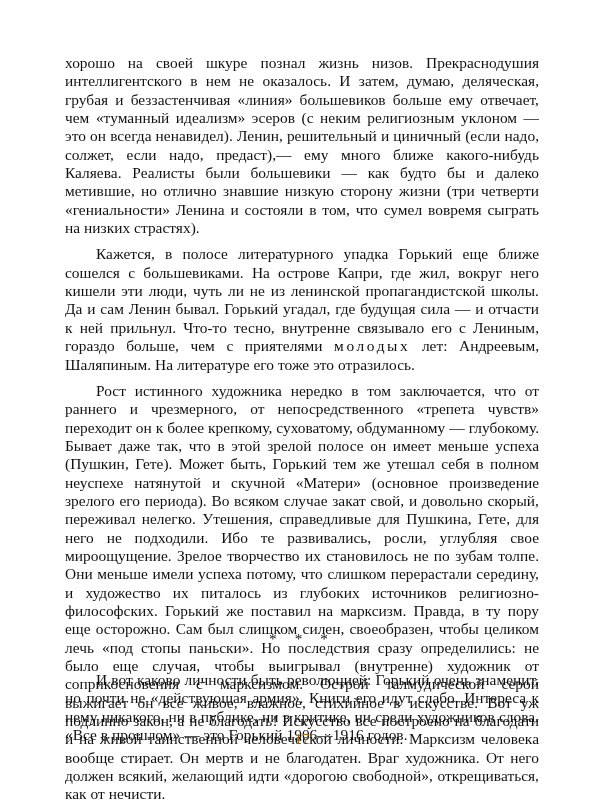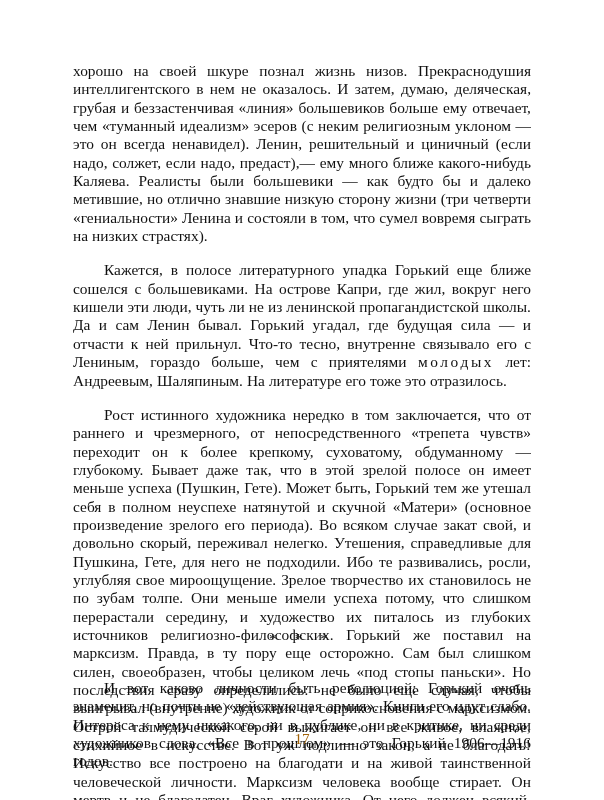--- a/index.html
+++ b/index.html
@@ -26,21 +26,21 @@
   }
 
   .text-block {
     position: absolute;
     left: 57px;
     top: 46px;
     width: 490px;
   }
 
   p.para {
-    margin: 16px;
+    margin: 8px;
     padding: 0;
     text-align: justify;
     text-indent: 31px;
     font-size: 15.4px;
     line-height: 18.35px;
     letter-spacing: 0.02px;
     word-spacing: 0.1px;
     -webkit-hyphens: manual;
     hyphens: manual;
   }

